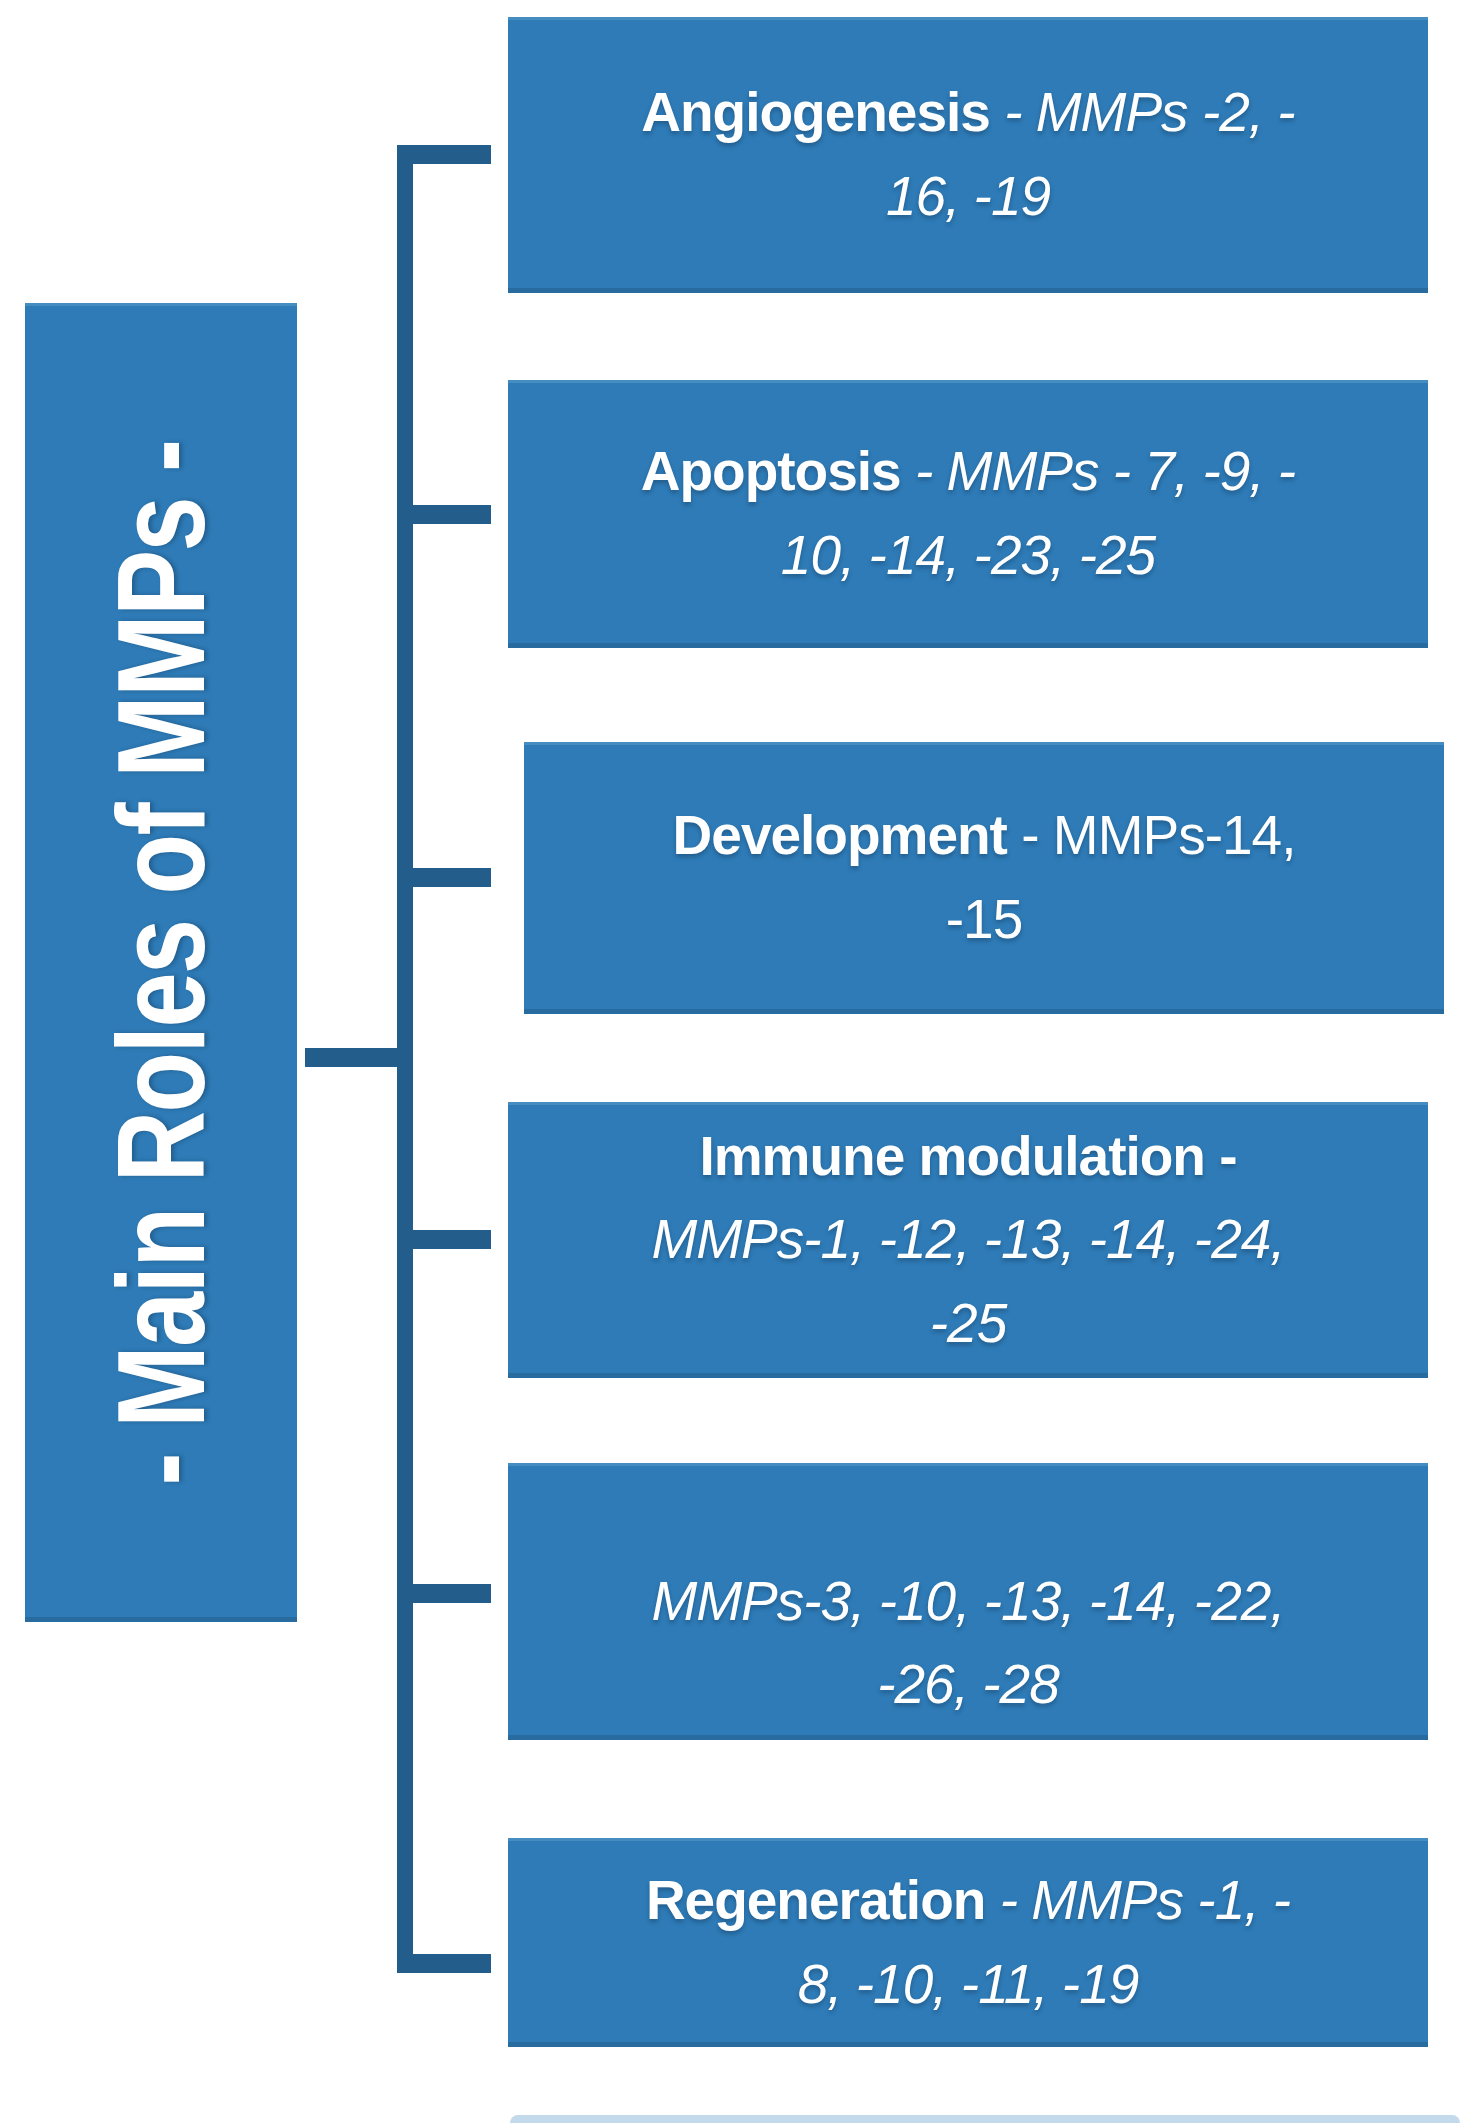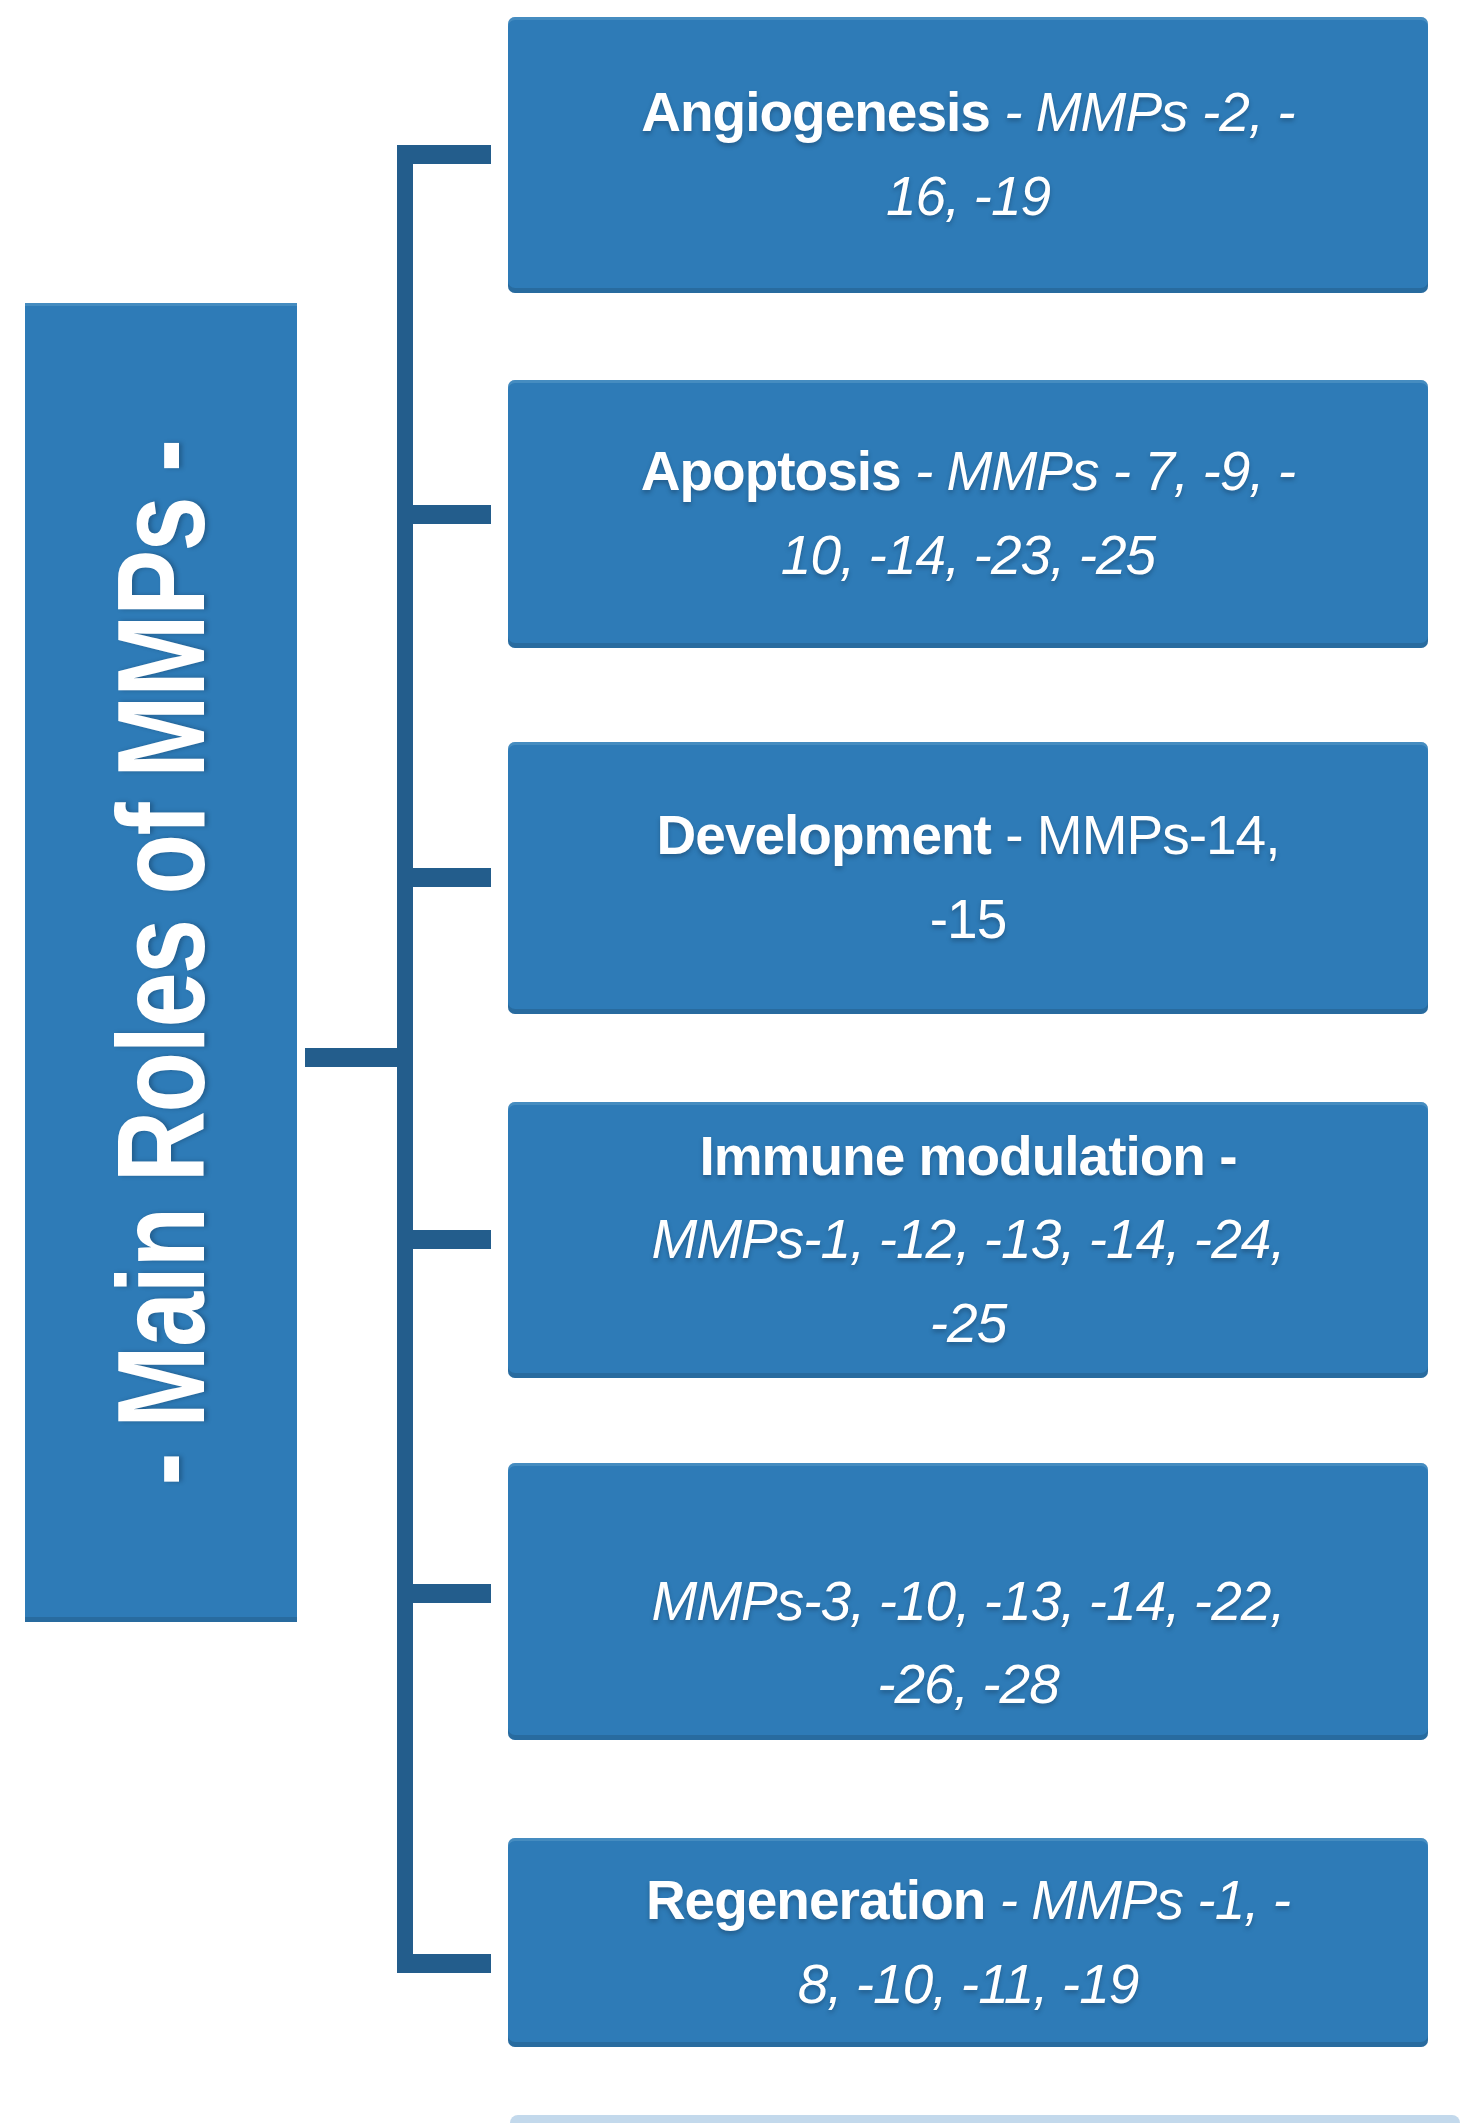--- a/index.html
+++ b/index.html
@@ -65,25 +65,24 @@
     width: 920px;
     background: #2e7bb7;
     color: #ffffff;
     display: flex;
     align-items: center;
     justify-content: center;
     text-align: center;
     padding: 0 18px;
     box-sizing: border-box;
     box-shadow: inset 0 -5px 0 rgba(28,76,114,0.35), inset 0 3px 0 rgba(90,155,200,0.55);
-    border-radius: 7px;
   }
   .n1 { top: 17px;   height: 276px; }
   .n2 { top: 380px;  height: 268px; }
-  .n3 { top: 742px;  height: 272px; }
+  .n3 { top: 742px;  height: 272px; margin-left: 16px; }
   .n4 { top: 1102px; height: 276px; }
   .n5 { top: 1463px; height: 277px; }
   .n6 { top: 1838px; height: 209px; }
   .node-text {
     white-space: pre-line;
     font-size: 55px;
     line-height: 1.52;
     letter-spacing: -1px;
     text-shadow: 0 3px 4px rgba(15,40,65,0.35);
   }

